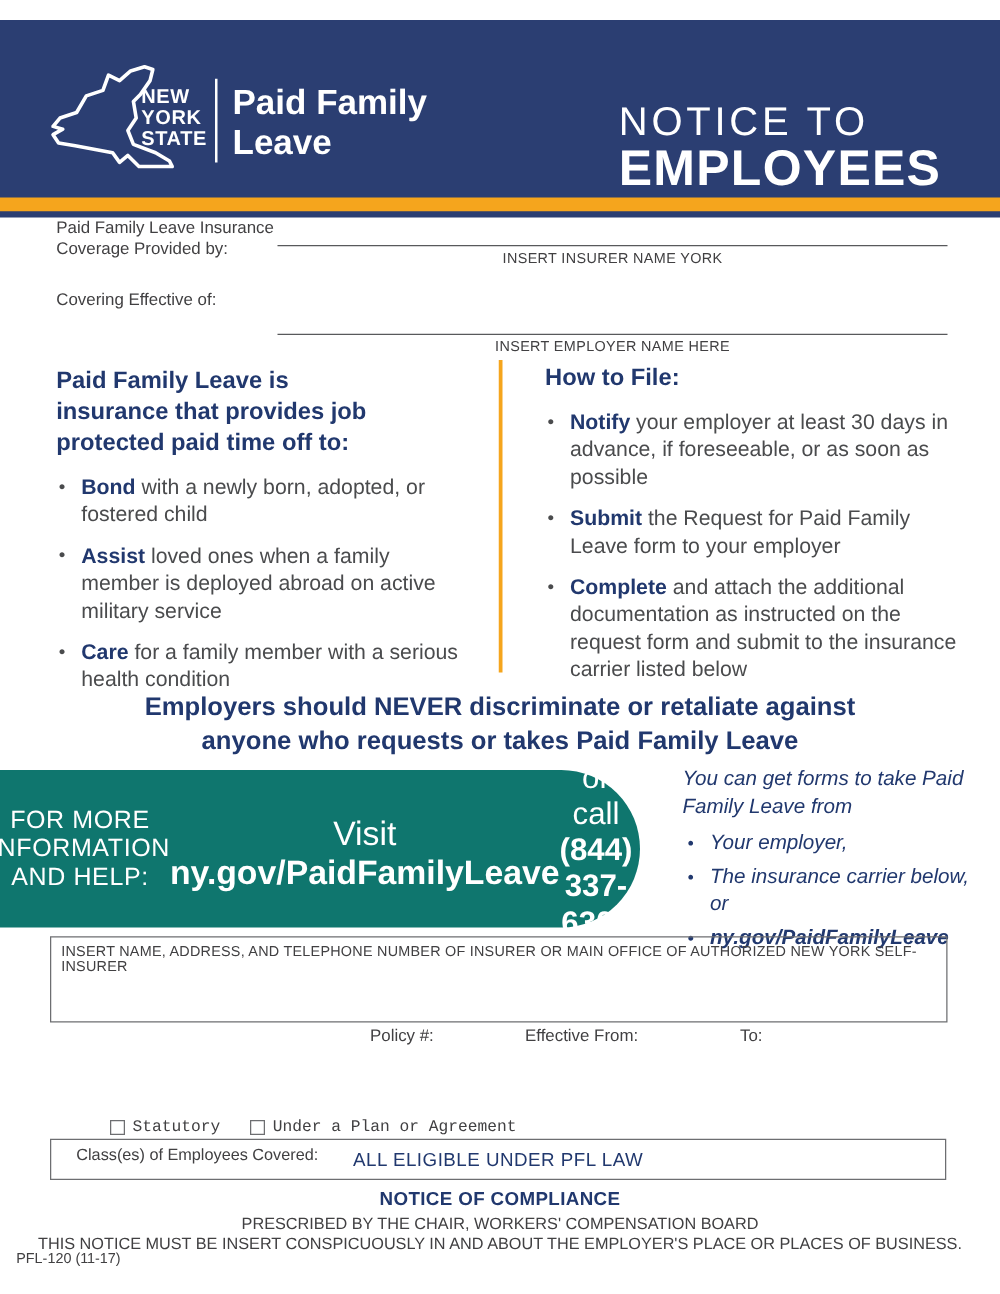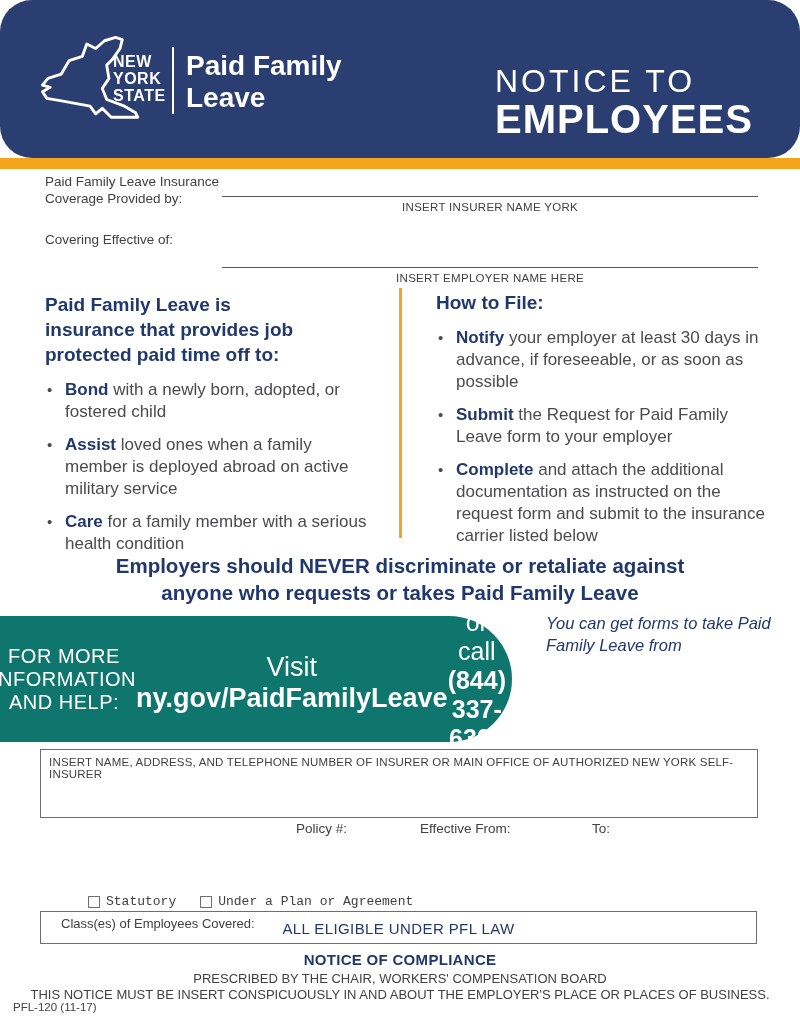--- a/index.html
+++ b/index.html
@@ -1,21 +1,21 @@
 <!DOCTYPE html>
 <html><head>
 <meta charset="utf-8">
 <style>
   html,body{margin:0;padding:0;background:#fff;}
   .page{
     position:relative;width:800px;height:1035px;background:#fff;overflow:hidden;
     font-family:"Liberation Sans",sans-serif;color:#4a4b4d;
   }
   
-  .header{position:absolute;left:0;top:0;width:800px;height:158px;background:#2b3e72;border-radius:32px;}
+  .header{position:absolute;left:0;top:16px;width:800px;height:158px;background:#2b3e72;}
   .orange-strip{position:absolute;left:0;top:158px;width:800px;height:11px;background:#f5a51d;}
   .ny-map{position:absolute;left:38px;top:30px;width:102px;height:98px;}
   .logo-state{position:absolute;left:113px;top:53px;color:#fff;font-weight:bold;
     font-size:16px;line-height:17px;letter-spacing:.5px;}
   .logo-divider{position:absolute;left:172px;top:47px;width:2px;height:67px;background:#fff;}
   .logo-program{position:absolute;left:186px;top:50px;color:#fff;font-weight:bold;
     font-size:28px;line-height:32px;}
   .notice-title{position:absolute;left:495px;top:64px;color:#fff;}
   .notice-title .l1{font-size:32px;font-weight:400;letter-spacing:3px;line-height:34px;}
   .notice-title .l2{font-size:40px;font-weight:800;letter-spacing:1px;line-height:42px;}
@@ -134,20 +134,25 @@
   <div class="statement">Employers should NEVER discriminate or retaliate against anyone who requests or takes Paid Family Leave</div>
 
   <div class="banner">
     <div class="b1">FOR MORE INFORMATION AND HELP:</div>
     <div class="b2"><span>Visit </span><b>ny.gov/PaidFamilyLeave</b></div>
     <div class="b3"><span>or call </span><b>(844) 337-6303</b></div>
   </div>
 
   <div class="forms-info">
     <div>You can get forms to take Paid Family Leave from</div>
+    <ul class="forms-list">
+      <li>Your employer,</li>
+      <li>The insurance carrier below, or</li>
+      <li>ny.gov/PaidFamilyLeave</li>
+    </ul>
   </div>
 
   <div class="insurer-box">
     <span>INSERT NAME, ADDRESS, AND TELEPHONE NUMBER OF INSURER OR MAIN OFFICE OF AUTHORIZED NEW YORK SELF-INSURER</span>
   </div>
 
   <div class="lbl policy-label">Policy #:</div>
   <div class="lbl effective-label">Effective From:</div>
   <div class="lbl to-label">To:</div>
 

